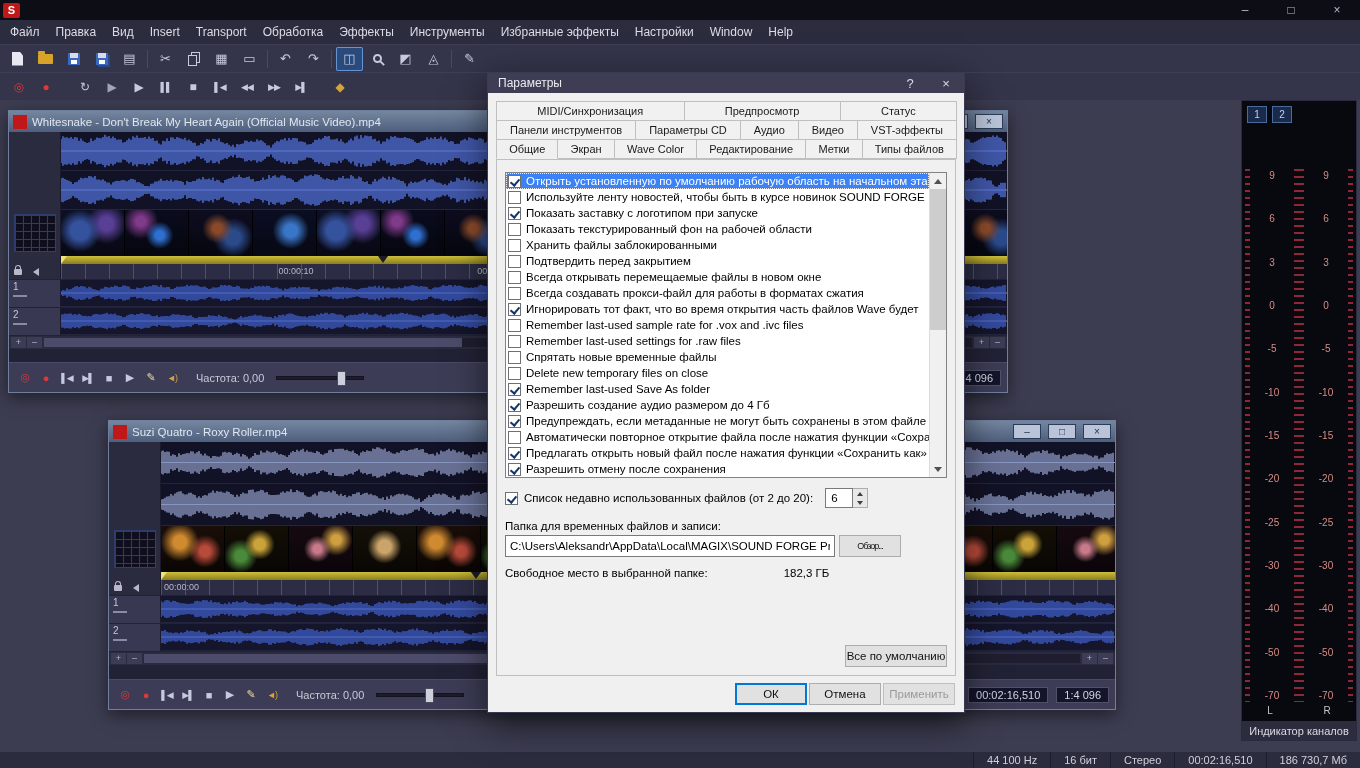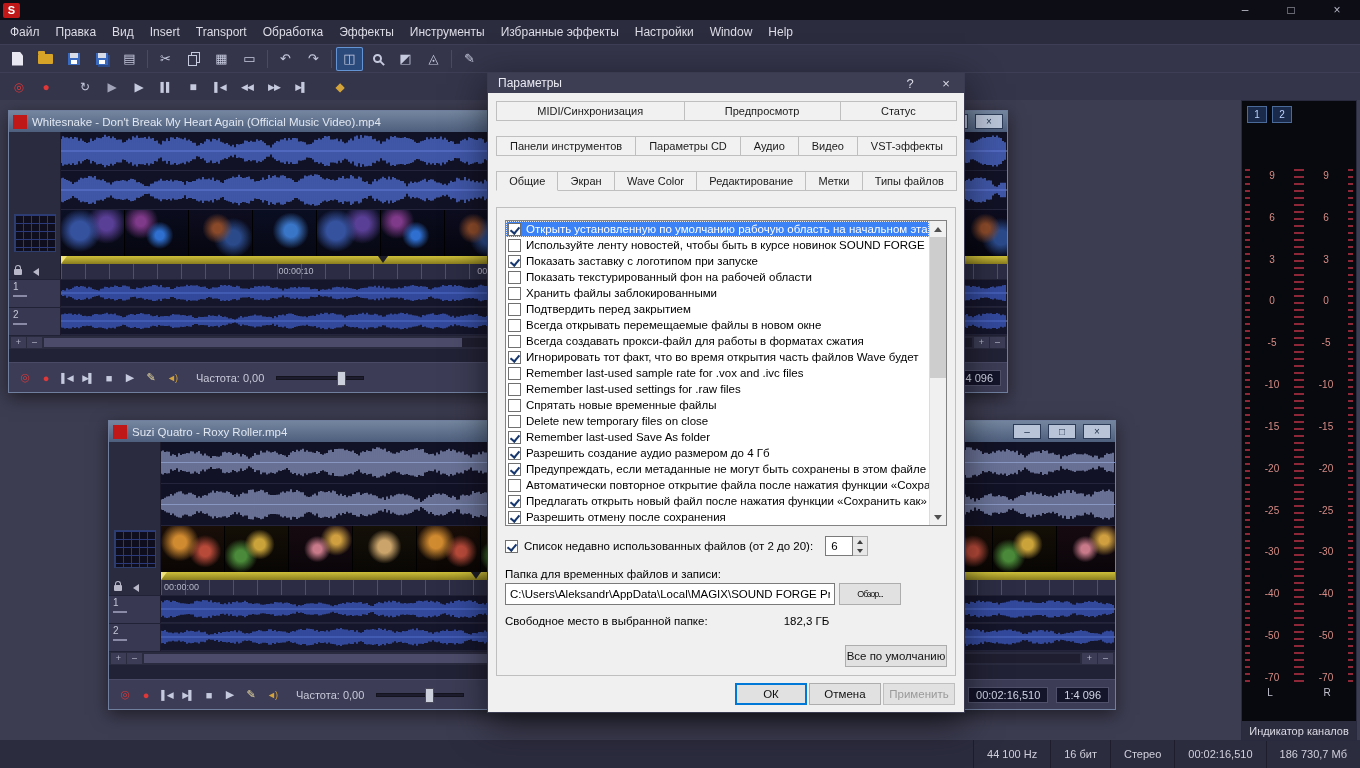--- a/index.html
+++ b/index.html
@@ -101,21 +101,21 @@
 .pb1{background:radial-gradient(circle at 30% 35%,#d08a30 0 12%,transparent 36%),radial-gradient(circle at 70% 55%,#b84a3a 0 10%,transparent 32%),linear-gradient(#1a0e08,#0a0604)}
 .pb2{background:radial-gradient(circle at 55% 40%,#caa43a 0 12%,transparent 34%),radial-gradient(circle at 25% 65%,#4a8a3a 0 10%,transparent 30%),linear-gradient(#140f06,#080604)}
 .pb3{background:radial-gradient(circle at 45% 50%,#c87a8a 0 10%,transparent 32%),radial-gradient(circle at 75% 30%,#d0a040 0 8%,transparent 28%),linear-gradient(#160a10,#0a050a)}
 .pb4{background:radial-gradient(circle at 50% 45%,#caa46a 0 16%,transparent 42%),linear-gradient(#141008,#090704)}
 
 
 .dialog{position:absolute;left:487px;top:72px;width:478px;height:641px;background:#f0f0f0;border:1px solid #3a3a50;box-shadow:0 12px 34px rgba(0,0,0,.55);z-index:20;display:flex;flex-direction:column;color:#111;font-size:11.5px}
 .dlg-titlebar{height:20px;background:#3d3e54;display:flex;align-items:center;flex:none}
 .dlg-title{color:#eaeaf2;font-size:12px;margin-left:10px;flex:1}
 .dlg-tbtn{width:36px;height:28px;color:#dcdce6;display:flex;align-items:center;justify-content:center;font-size:13px}
-.tabrow{display:flex;margin:16px 8px}
+.tabrow{display:flex;margin:0 8px}
 .tabrow.first{margin-top:8px}
 .tab{flex:1 1 auto;text-align:center;height:20px;line-height:19px;background:#f1f1f1;border:1px solid #bfbfbf;margin-right:-1px;font-size:11px;color:#1a1a1a;white-space:nowrap;padding:0 4px}
 .tabrow+.tabrow{margin-top:-1px}
 .tab.active{background:#f0f0f0;border-bottom:1px solid #f0f0f0;margin-bottom:-1px;position:relative;z-index:5;font-size:11px}
 .page{flex:1;margin:0 8px;border:1px solid #bfbfbf;border-top:1px solid #bfbfbf;background:#f0f0f0;padding:8px;display:flex;flex-direction:column;overflow:hidden}
 .plabel{font-size:11.5px;color:#000;flex:none}
 .listbox{height:306px;border:1px solid #828282;background:#fff;display:flex;margin-top:4px;flex:none}
 .opts{flex:1;overflow:hidden}
 .opt{height:16px;display:flex;align-items:center;gap:5px;padding:0 2px;font-size:11.5px;color:#000;white-space:nowrap;overflow:hidden}
 .opt.sel{background:#3b82f6;color:#fff;outline:1px dotted #e8e8e8;outline-offset:-1px}
@@ -149,24 +149,24 @@
 
 
 .meterpanel{position:absolute;left:1241px;top:100px;width:116px;height:641px;background:#08080f;border:1px solid #2a2a3e;display:flex;flex-direction:column;z-index:4}
 .m-top{height:26px;display:flex;gap:5px;padding:5px 0 0 5px;flex:none}
 .chbtn{width:20px;height:17px;background:#1a2a4a;border:1px solid #4a6a9a;color:#bcd2ff;font-size:10px;display:flex;align-items:center;justify-content:center}
 .m-body{flex:1;display:flex;margin-top:42px;padding:0 3px}
 .m-half{flex:1;display:flex}
 .tickcol{width:5px;background:repeating-linear-gradient(to bottom,#8e2838 0 2px,transparent 2px 7px)}
 .scalecol{flex:1;display:flex;flex-direction:column;justify-content:space-between;align-items:center;color:#d68c84;font-size:10px;padding:1px 0}
 .m-bottom{height:16px;display:flex;justify-content:space-around;align-items:center;color:#c4c4d0;font-size:10px;flex:none}
-.m-title{height:19px;background:#2c2c3f;color:#dadae4;font-size:11px;display:flex;align-items:center;justify-content:center;flex:none;margin-top:21px}
-
-
-.statusbar{position:absolute;left:0;bottom:0;right:0;height:28px;background:#2c2c3f;display:flex;align-items:stretch;z-index:3}
+.m-title{height:19px;background:#2c2c3f;color:#dadae4;font-size:11px;display:flex;align-items:center;justify-content:center;flex:none;margin-top:3px}
+
+
+.statusbar{position:absolute;left:0;bottom:0;right:0;height:16px;background:#2c2c3f;display:flex;align-items:stretch;z-index:3}
 .s-spacer{flex:1}
 .sseg{display:flex;align-items:center;justify-content:center;padding:0 13px;border-left:1px solid #1d1d2c;color:#d0d0dc;font-size:11px;white-space:nowrap}
 </style>
 </head>
 <body>
 
 <div id="app">
 
   <div class="titlebar">
     <div class="logo">S</div>

